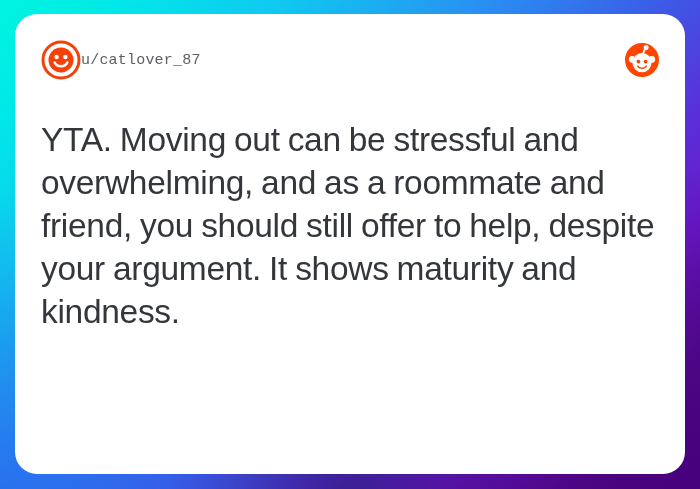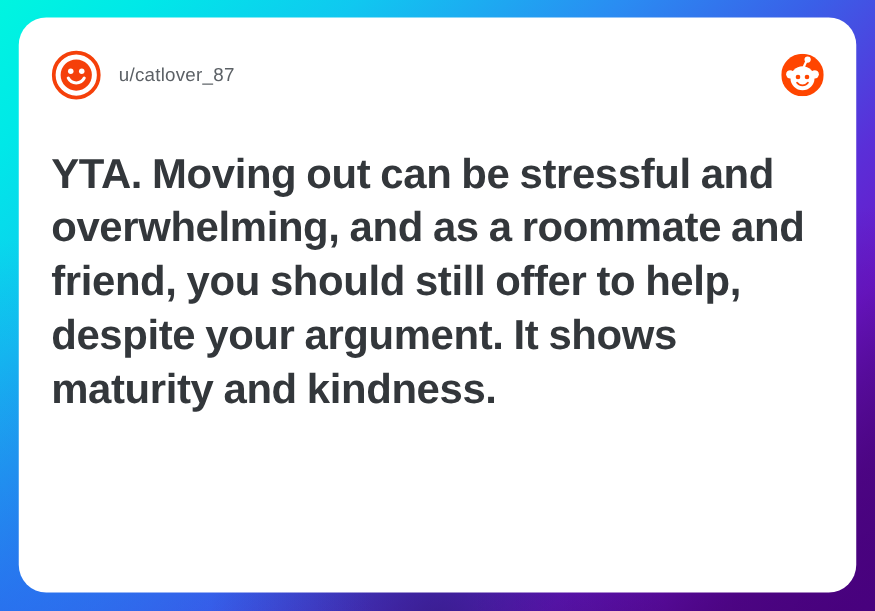--- a/index.html
+++ b/index.html
@@ -65,25 +65,24 @@
   }
 
   .avatar {
     width: 40px;
     height: 40px;
     flex: 0 0 auto;
     display: block;
   }
 
   .username {
-    margin-left: 14px;
     font-size: 15px;
     color: #5c6166;
     letter-spacing: 0.2px;
-    font-family: Liberation Sans, sans-serif;
+    font-family: Liberation Mono, monospace;
     white-space: nowrap;
   }
 
   .brand-logo {
     margin-left: auto;
     width: 34px;
     height: 34px;
     display: block;
   }
 
@@ -93,21 +92,21 @@
     align-items: flex-start;
     padding-top: 34px;
   }
 
   .comment-text {
     font-size: 33.5px;
     line-height: 43px;
     color: #33373b;
     letter-spacing: -0.3px;
     font-family: "Liberation Sans", sans-serif;
-    font-weight: 700;
+    font-weight: 400;
     margin: 0;
     max-width: 620px;
     word-spacing: -1px;
   }
 </style>
 </head>
 <body>
 
 <div id="stage">
 

